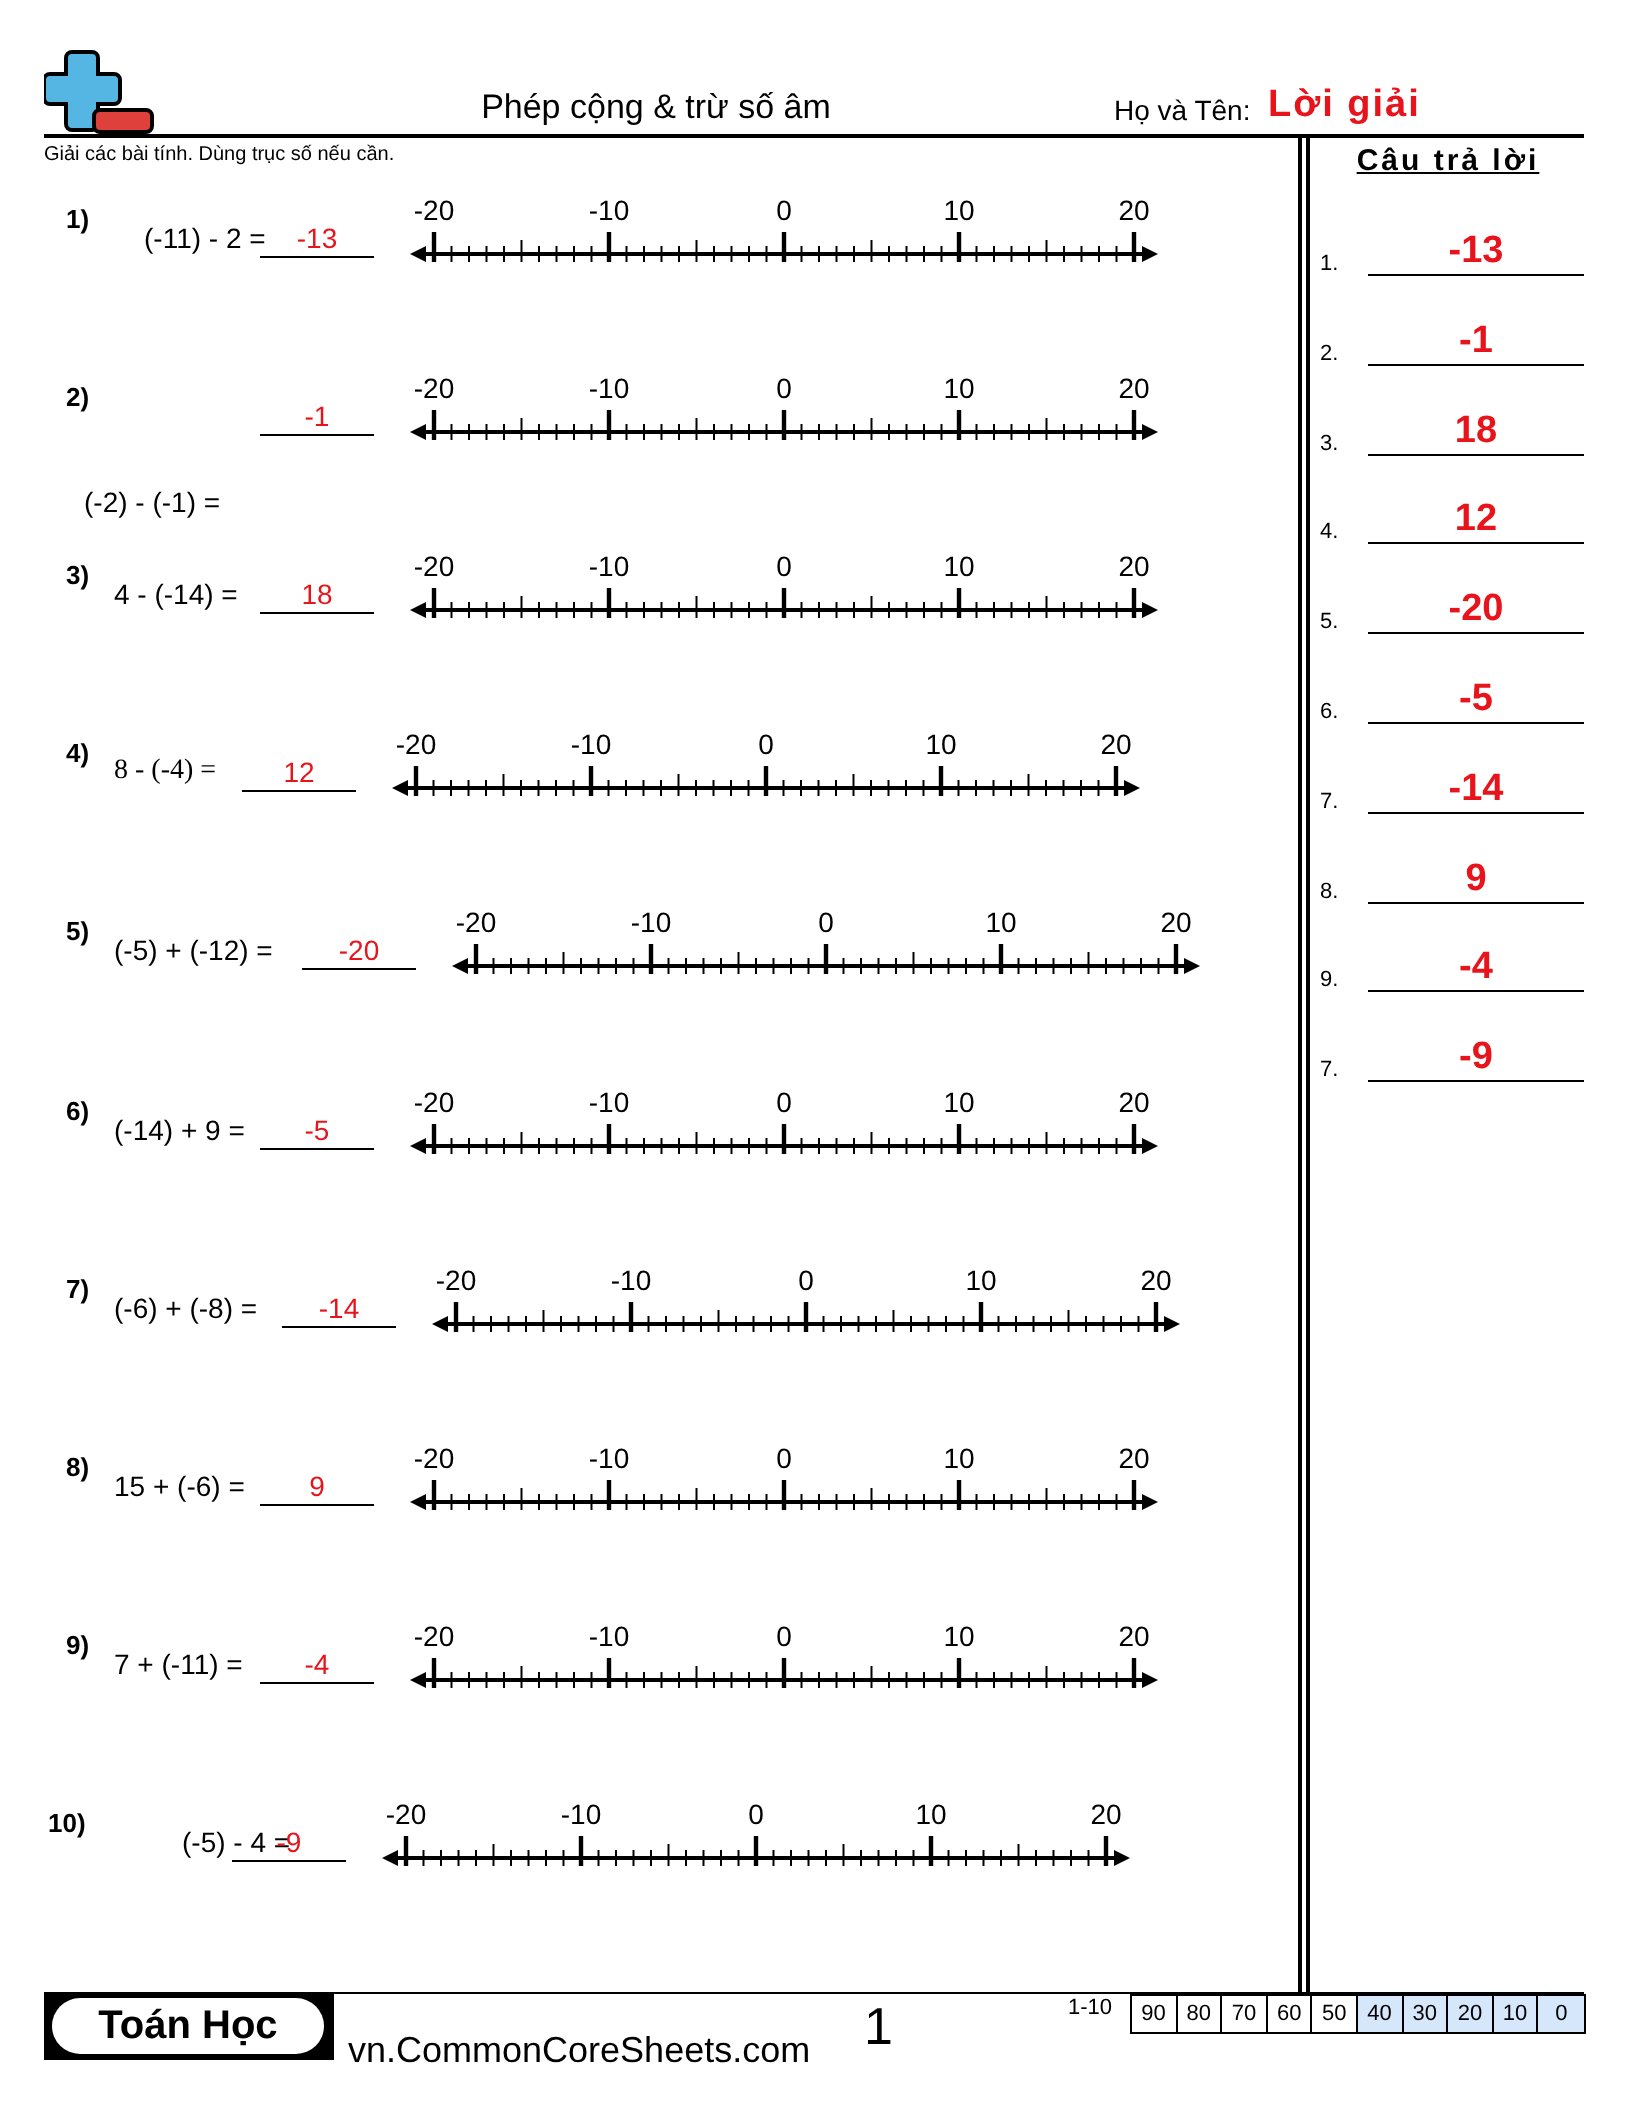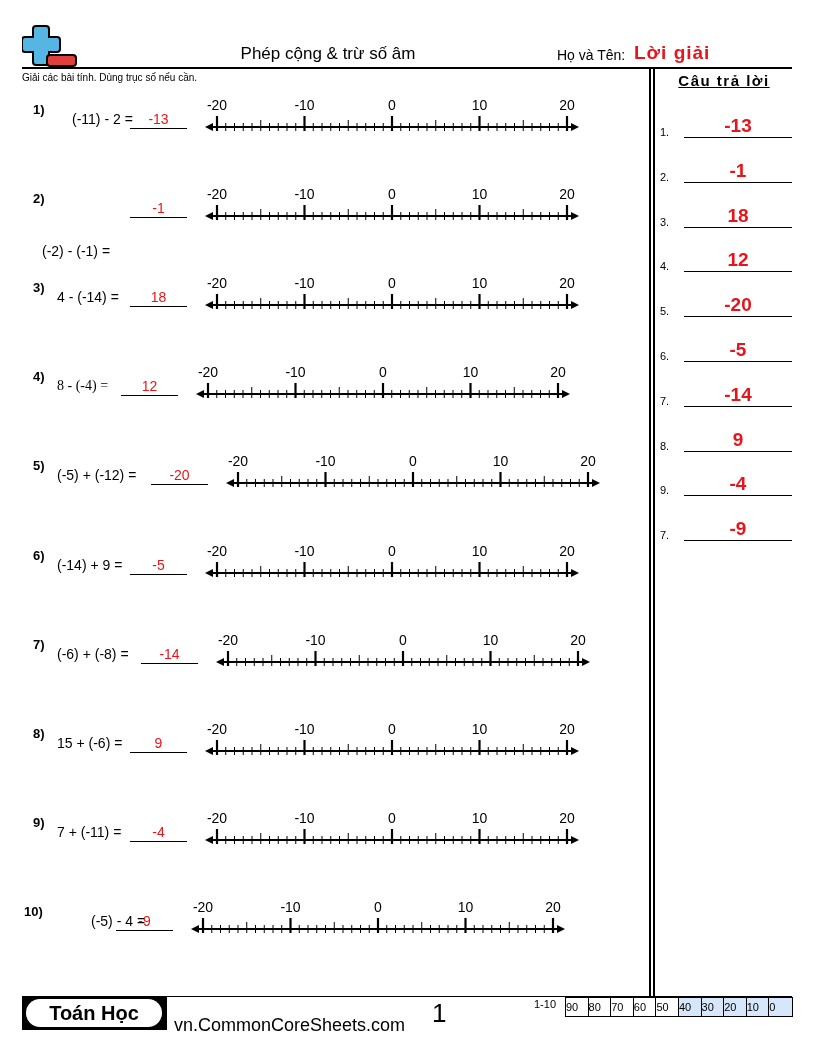--- a/index.html
+++ b/index.html
@@ -23,21 +23,21 @@
   .ans-val { font-size: 14px; color: #e8141b; text-align: center; }
   .nl { width: 380px; height: 40px; }
   .nl-label { position: absolute; top: 0; font-size: 14px; transform: translateX(-50%); }
   .footer-rule { left: 22px; top: 996px; width: 770px; height: 1px; background: #000; }
   .brand-box { left: 22px; top: 997px; width: 145px; height: 33px; background: #000; }
   .brand-pill { left: 26px; top: 999px; width: 136px; height: 28px; background: #fff; border-radius: 14px; text-align: center; font-size: 20px; font-weight: bold; line-height: 28px; }
   .site { left: 174px; top: 1015px; font-size: 18px; }
   .page-num { left: 432px; top: 998px; font-size: 26px; }
   .score-label { left: 534px; top: 998px; font-size: 11px; }
   .score-table { left: 565px; top: 997px; display: flex; border: 1px solid #000; }
-  .score-cell { width: 22.6px; height: 18px; border-right: 1px solid #000; font-size: 11px; text-align: left; line-height: 18px; }
+  .score-cell { width: 22.6px; height: 18px; border-right: 1px solid #000; font-size: 11px; text-align: center; line-height: 18px; }
   .score-cell:last-child { border-right: none; }
 </style>
 </head>
 <body>
 
 <svg class="abs logo" viewBox="0 0 56 44">
   <path d="M14 2 h10 a3 3 0 0 1 3 3 v8 h8 a3 3 0 0 1 3 3 v9 a3 3 0 0 1 -3 3 h-8 v10 a3 3 0 0 1 -3 3 h-10 a3 3 0 0 1 -3 -3 v-10 h-8 a3 3 0 0 1 -3 -3 v-9 a3 3 0 0 1 3 -3 h8 v-8 a3 3 0 0 1 3 -3z" fill="#56b6e3" stroke="#000" stroke-width="2"></path>
   <rect x="25" y="31" width="29" height="11" rx="3" fill="#e0403c" stroke="#000" stroke-width="2"></rect>
 </svg>
 <div class="abs title">Phép cộng &amp; trừ số âm</div>

